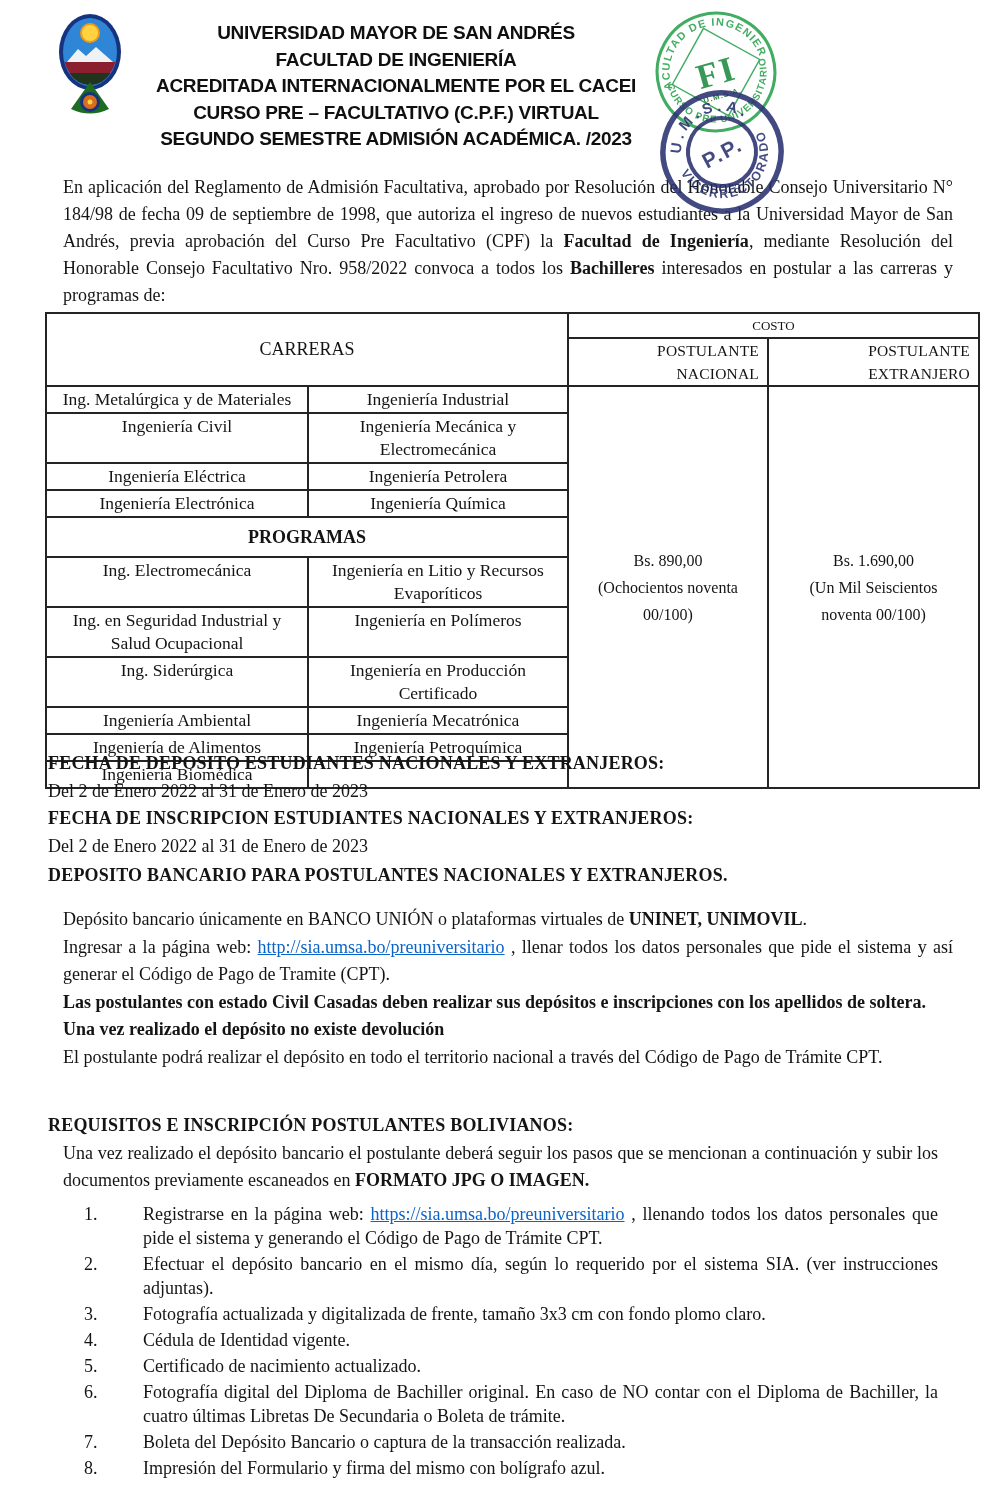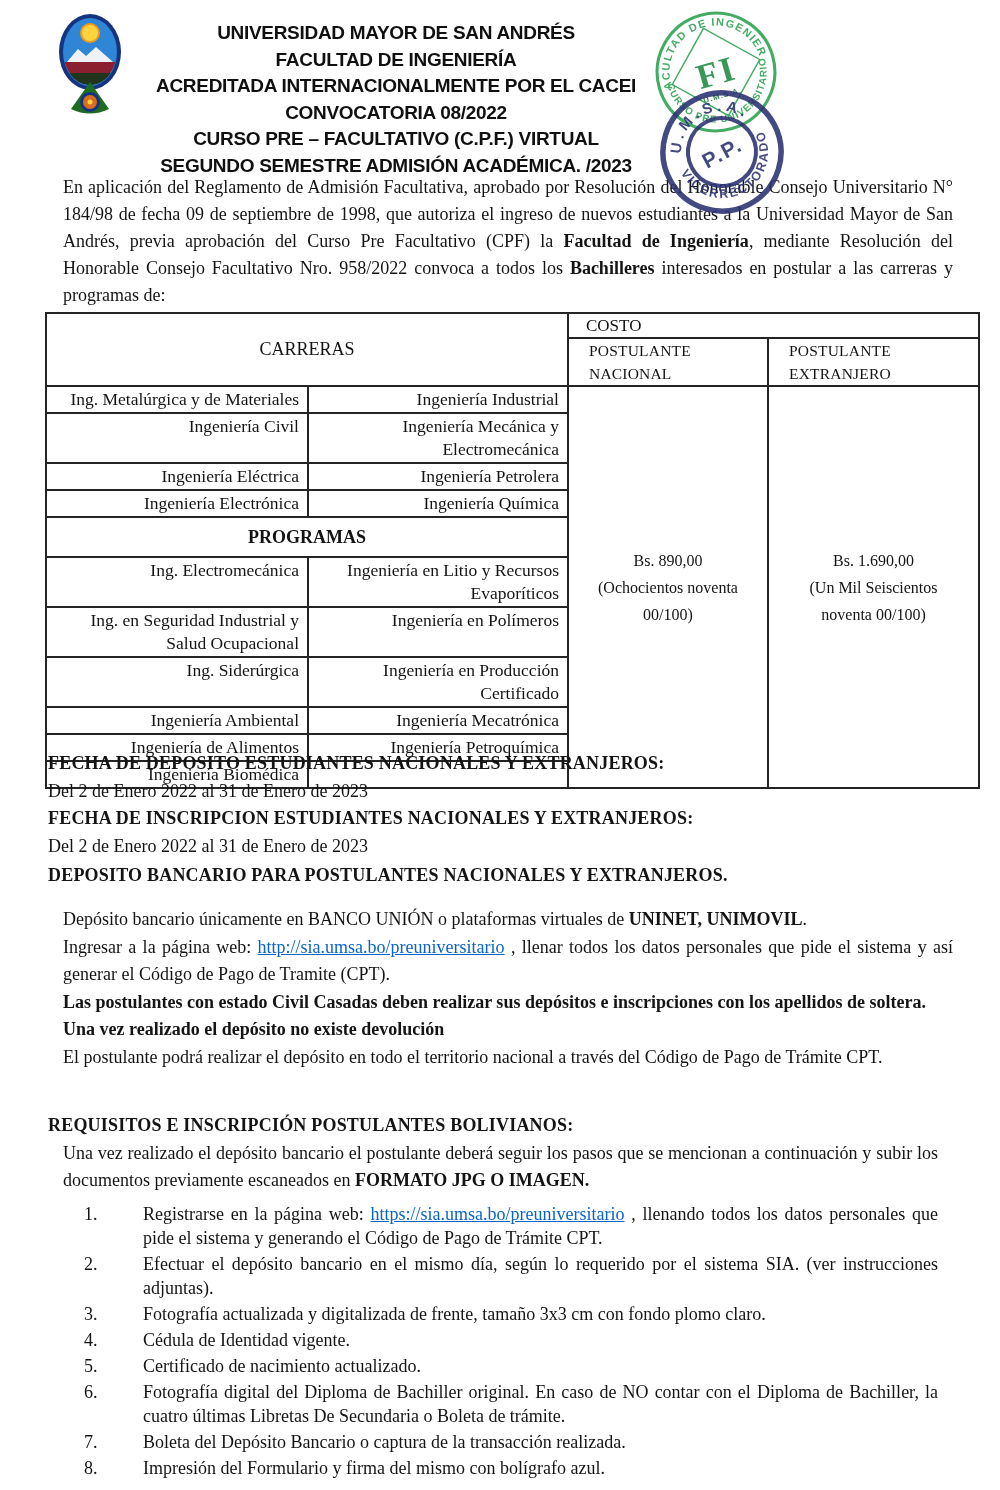--- a/index.html
+++ b/index.html
@@ -34,25 +34,25 @@
   .doc-link{ color:#0a63c9; text-decoration:underline; }
   .heading{ font-weight:bold; letter-spacing:0.2px; }
 
   
   .tblwrap{ position:absolute; left:45px; top:312px; width:933px; }
   table{ border-collapse:collapse; width:933px; table-layout:fixed; }
   td,th{
     border:2px solid #242424;
     font-size:17.5px; line-height:23px;
     padding:1px 8px; vertical-align:top;
-    font-weight:normal; text-align:right;
+    font-weight:normal; text-align:center;
   }
   th.carreras{ text-align:center; vertical-align:middle; font-weight:normal; font-size:18px; height:44px; }
-  th.costo{ text-align:left; font-weight:normal; font-size:17px; height:22px; padding:0 17px; }
-  th.sub{ text-align:left; font-size:15.5px; height:22px; padding:0 20px; letter-spacing:0.2px; }
+  th.costo{ text-align:center; font-weight:normal; font-size:13px; height:22px; padding:0 17px; }
+  th.sub{ text-align:right; font-size:15.5px; height:22px; padding:0 8px; letter-spacing:0.2px; }
   td.prog{ text-align:center; font-weight:bold; font-size:18px; line-height:22px; padding:8px; }
   td.cost{ text-align:center; vertical-align:middle; line-height:27px; font-size:16px; }
 
   
   .fechas{ top:750px; }
   
   .list{ position:absolute; left:48px; top:1202px; width:890px; }
   .list-item{ display:flex; font-size:18px; line-height:24px; margin-bottom:2px; }
   .list-num{ width:95px; padding-left:36px; flex:none; }
   .list-text{ flex:1; text-align:justify; }
@@ -76,21 +76,20 @@
       <path d="M 21.3,61 A 27,34 0 0 0 62.7,61 Z" fill="#20351c"></path>
       <path d="M 42,70 L 61,97 Q 42,106 23,97 Z" fill="#1e6b22"></path>
       <circle cx="42" cy="90" r="8.5" fill="#d86c1f" stroke="#16337f" stroke-width="3"></circle>
       <circle cx="42" cy="90" r="2.5" fill="#ffd23f"></circle>
     </svg>
 
     <div class="header-lines">
       <div>UNIVERSIDAD MAYOR DE SAN ANDRÉS</div>
       <div>FACULTAD DE INGENIERÍA</div>
       <div>ACREDITADA INTERNACIONALMENTE POR EL CACEI</div>
-      <div>CONVOCATORIA 08/2022</div>
       <div>CURSO PRE – FACULTATIVO (C.P.F.) VIRTUAL</div>
       <div>SEGUNDO SEMESTRE ADMISIÓN ACADÉMICA. /2023</div>
     </div>
 
     <svg class="stamp fi" viewBox="0 0 124 124">
       <g transform="rotate(-16 62 62)" stroke="#2aa14e" fill="#2aa14e">
         <circle cx="62" cy="62" r="57" fill="none" stroke-width="3"></circle>
         <polygon points="62,18 106,62 62,106 18,62" fill="none" stroke-width="1.4"></polygon>
         <defs>
           <path id="fi-arc-top" d="M 17,62 A 45,45 0 1 1 107,62"></path>

